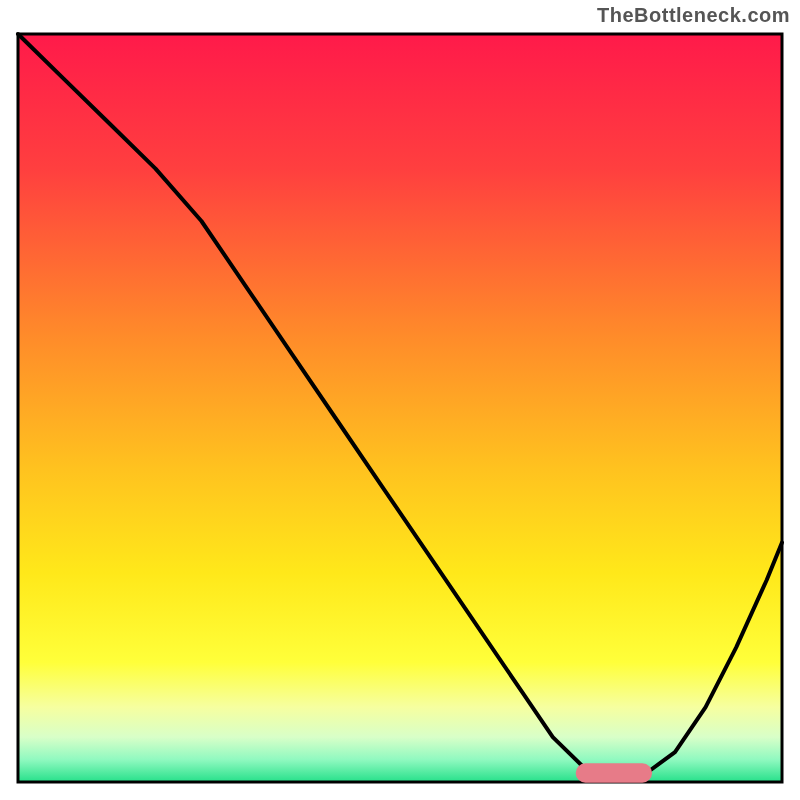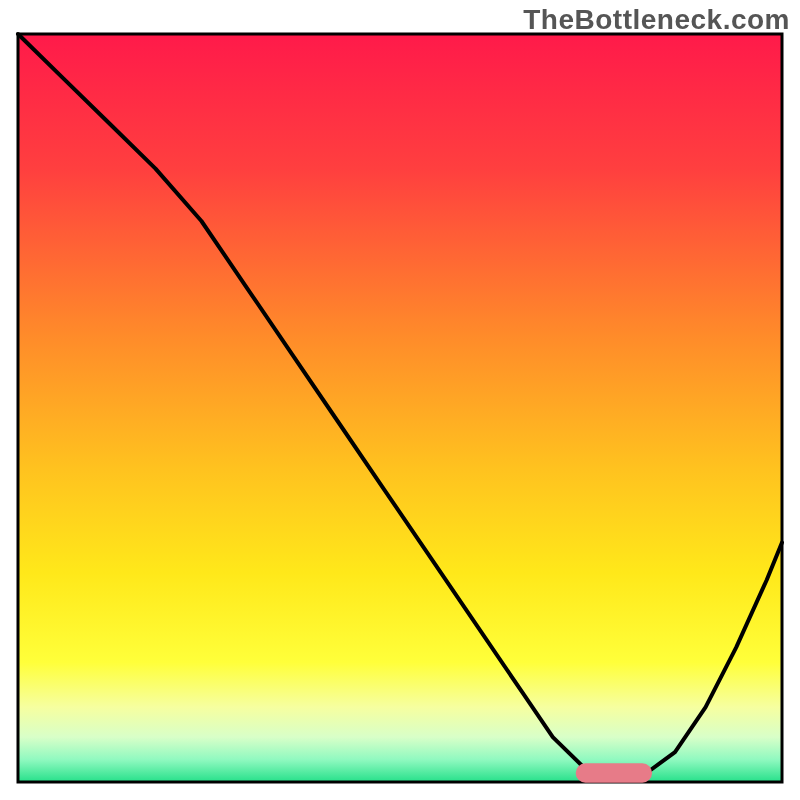--- a/index.html
+++ b/index.html
@@ -12,21 +12,21 @@
   }
   .chart-container {
     position: relative;
     width: 800px;
     height: 800px;
   }
   .watermark {
     position: absolute;
     top: 4px;
     right: 10px;
-    font-size: 28px;
+    font-size: 20px;
     font-weight: bold;
     color: #555555;
     letter-spacing: 0.5px;
     z-index: 10;
   }
   svg.plot {
     position: absolute;
     top: 0;
     left: 0;
   }

